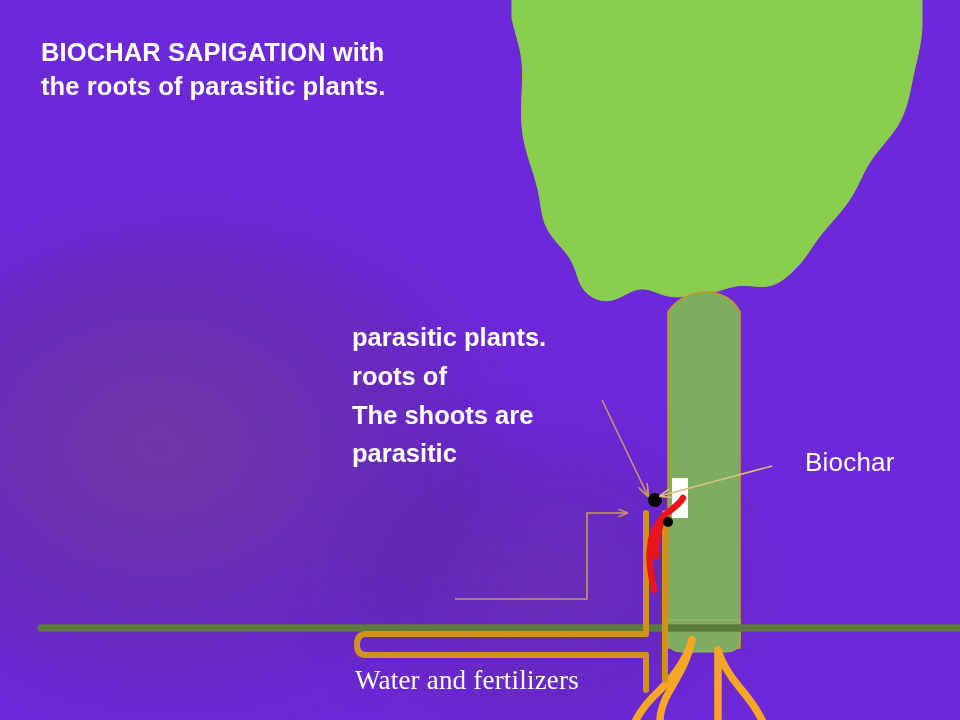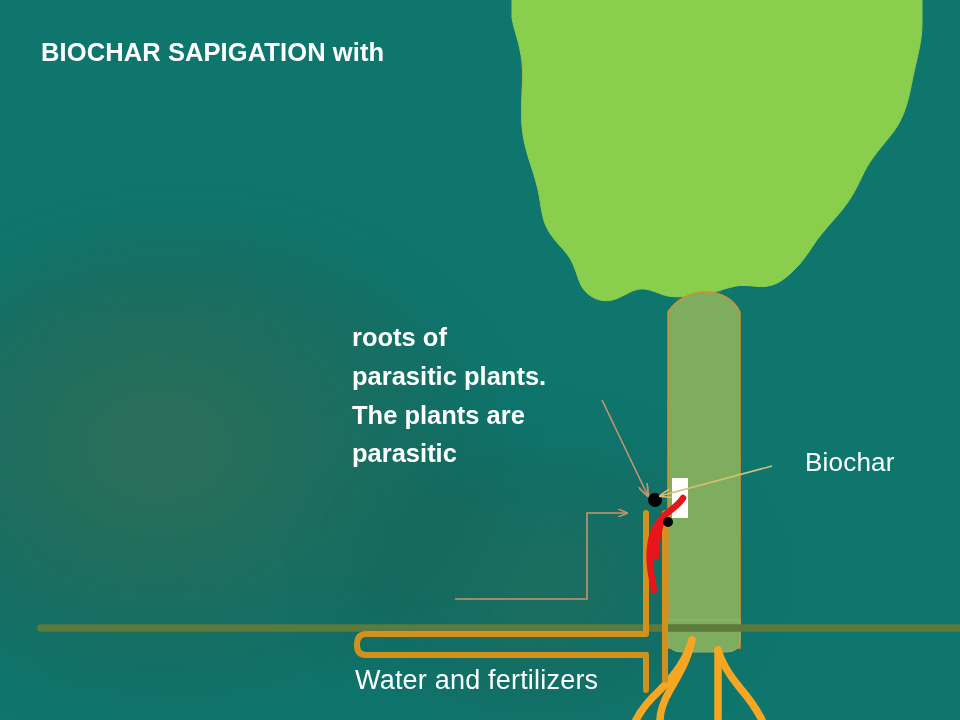--- a/index.html
+++ b/index.html
@@ -4,21 +4,21 @@
 <style>
   html, body {
     margin: 0;
     padding: 0;
     background: #000;
   }
   #slide {
     position: relative;
     width: 960px;
     height: 720px;
-    background: #0f766e;
+    background: #6d28d9;
     overflow: hidden;
     font-family: "Liberation Sans", sans-serif;
   }
   
   .bg-glow {
     position: absolute;
     left: -120px;
     top: 230px;
     width: 620px;
     height: 480px;
@@ -93,20 +93,21 @@
   }
 
   .label-water {
     position: absolute;
     left: 355px;
     top: 665px;
     color: #ffffff;
     font-size: 27px;
     font-weight: normal;
     letter-spacing: 0.2px;
+    font-family: Liberation Serif, serif;
   }
 </style>
 </head>
 <body>
 
 <div id="slide">
 
   <div class="bg-glow"></div>
   <div class="bg-glow2"></div>
 
@@ -196,26 +197,27 @@
 
     <line x1="602" y1="400" x2="648" y2="496" stroke="#C9956A" stroke-width="1.6" marker-end="url(#arrowTanFat)"></line>
 
     <path d="M 455,599 L 587,599 L 587,513 L 627,513" fill="none" stroke="#C9956A" stroke-width="1.6" marker-end="url(#arrowTan)"></path>
 
     <line x1="772" y1="466" x2="660" y2="496" stroke="#D9BE7A" stroke-width="1.5" marker-end="url(#arrowTanLeft)"></line>
   </svg>
 
   <div class="title">
     <span class="l1">BIOCHAR SAPIGATION with</span>
+    <span class="l2">the roots of parasitic plants.</span>
   </div>
 
   <div class="callout-roots">
+    <span>parasitic plants.</span>
     <span>roots of</span>
-    <span>parasitic plants.</span>
-    <span>The plants are</span>
+    <span>The shoots are</span>
     <span>parasitic</span>
   </div>
 
   <div class="label-biochar">Biochar</div>
 
   <div class="label-water">Water and fertilizers</div>
 
 </div>
 
 </body></html>

